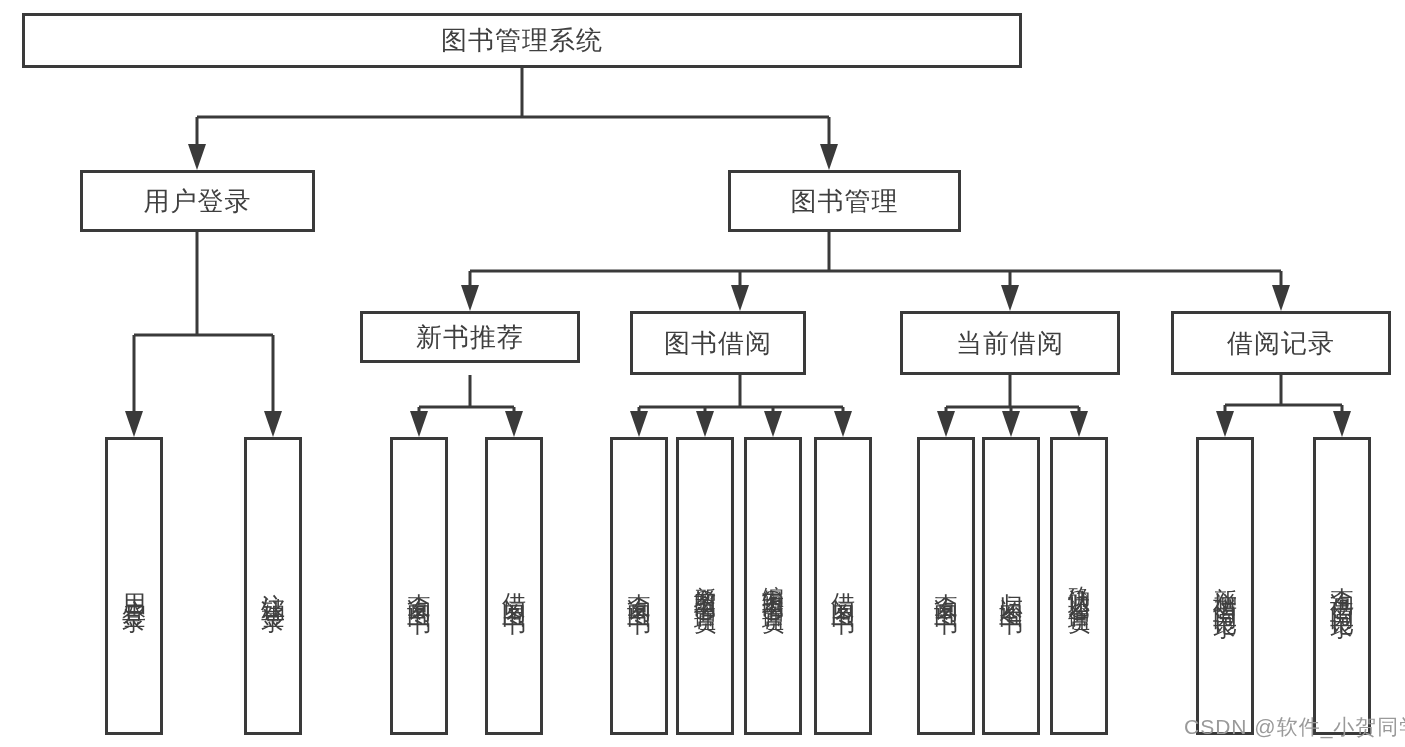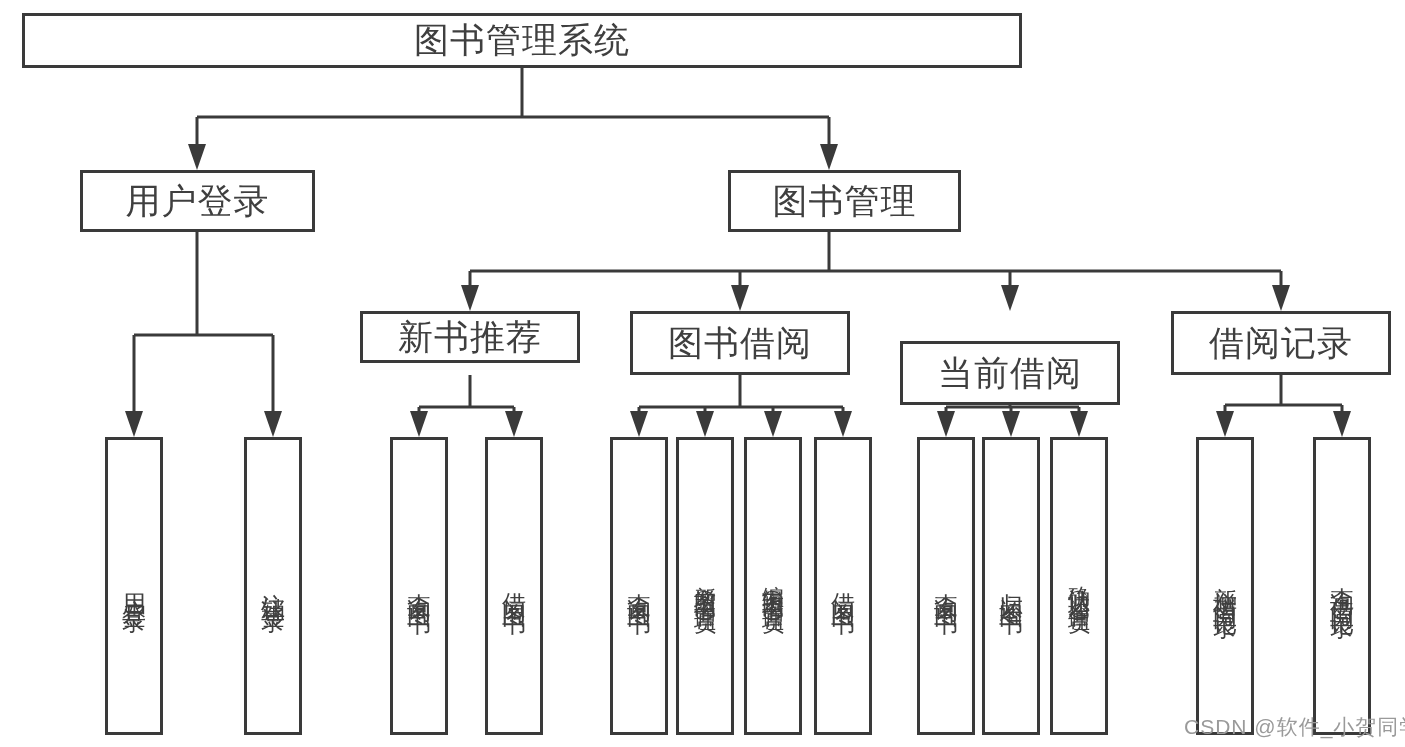--- a/index.html
+++ b/index.html
@@ -17,21 +17,21 @@
     font-family:"Liberation Sans","DejaVu Sans",sans-serif;
   }
   #wires{position:absolute;left:0;top:0;pointer-events:none;}
   .node{
     position:absolute;
     box-sizing:border-box;
     border:3px solid var(--line);
     background:var(--bg);
     display:flex;align-items:center;justify-content:center;
     color:var(--text);
-    font-size:35px;
+    font-size:26px;
     letter-spacing:1px;
     white-space:nowrap;
   }
   .vnode{
     position:absolute;
     box-sizing:border-box;
     border:3px solid var(--line);
     background:var(--bg);
     display:flex;align-items:center;justify-content:center;
     color:var(--text);
@@ -105,24 +105,24 @@
   <div class="node" style="left:80px;top:170px;width:235px;height:62px;">
     <span>用户登录</span>
   </div>
   <div class="node" style="left:728px;top:170px;width:233px;height:62px;">
     <span>图书管理</span>
   </div>
 
   <div class="node" style="left:360px;top:311px;width:220px;height:52px;">
     <span>新书推荐</span>
   </div>
-  <div class="node" style="left:630px;top:311px;width:220px;height:64px;">
+  <div class="node" style="left:630px;top:311px;width:176px;height:64px;">
     <span>图书借阅</span>
   </div>
-  <div class="node" style="left:900px;top:311px;width:220px;height:64px;margin-top:30px;">
+  <div class="node" style="left:900px;top:311px;width:220px;height:64px;">
     <span>当前借阅</span>
   </div>
   <div class="node" style="left:1171px;top:311px;width:220px;height:64px;text-align:center;">
     <span>借阅记录</span>
   </div>
 
   <div class="vnode" style="left:105px;top:437px;width:58px;height:298px;">
     <span class="vtxt">用户登录</span>
   </div>
   <div class="vnode" style="left:244px;top:437px;width:58px;height:298px;">

